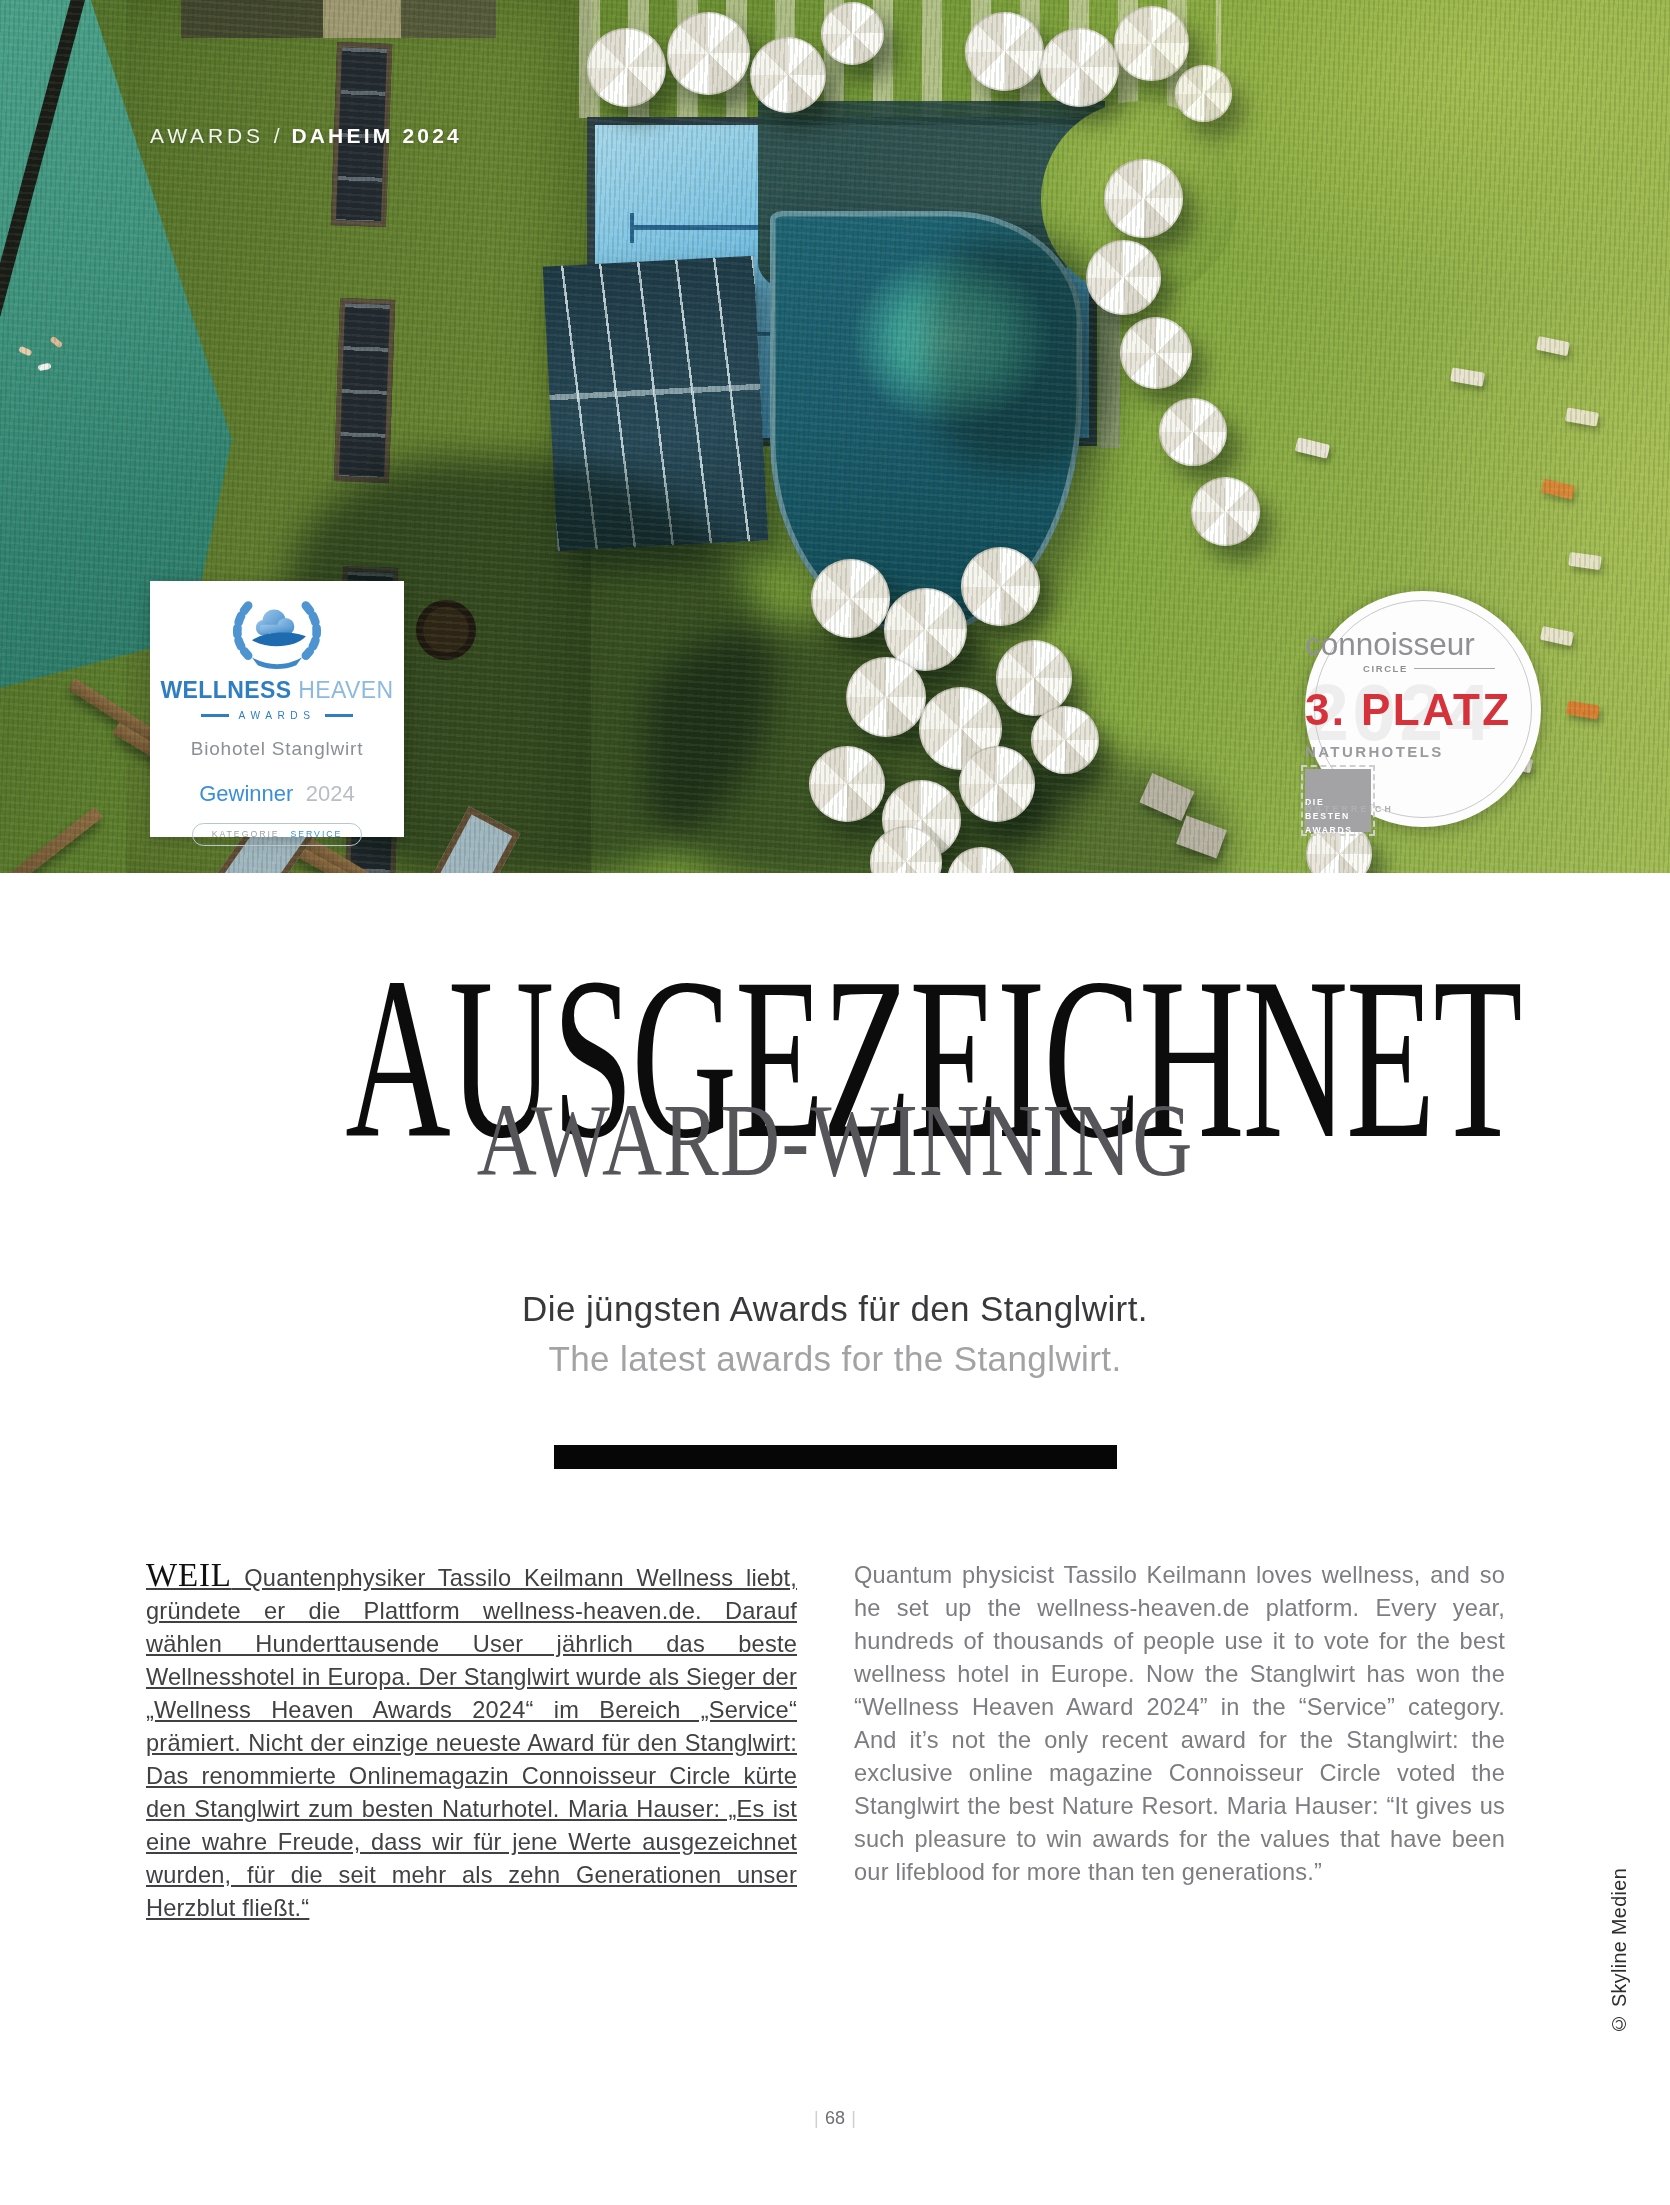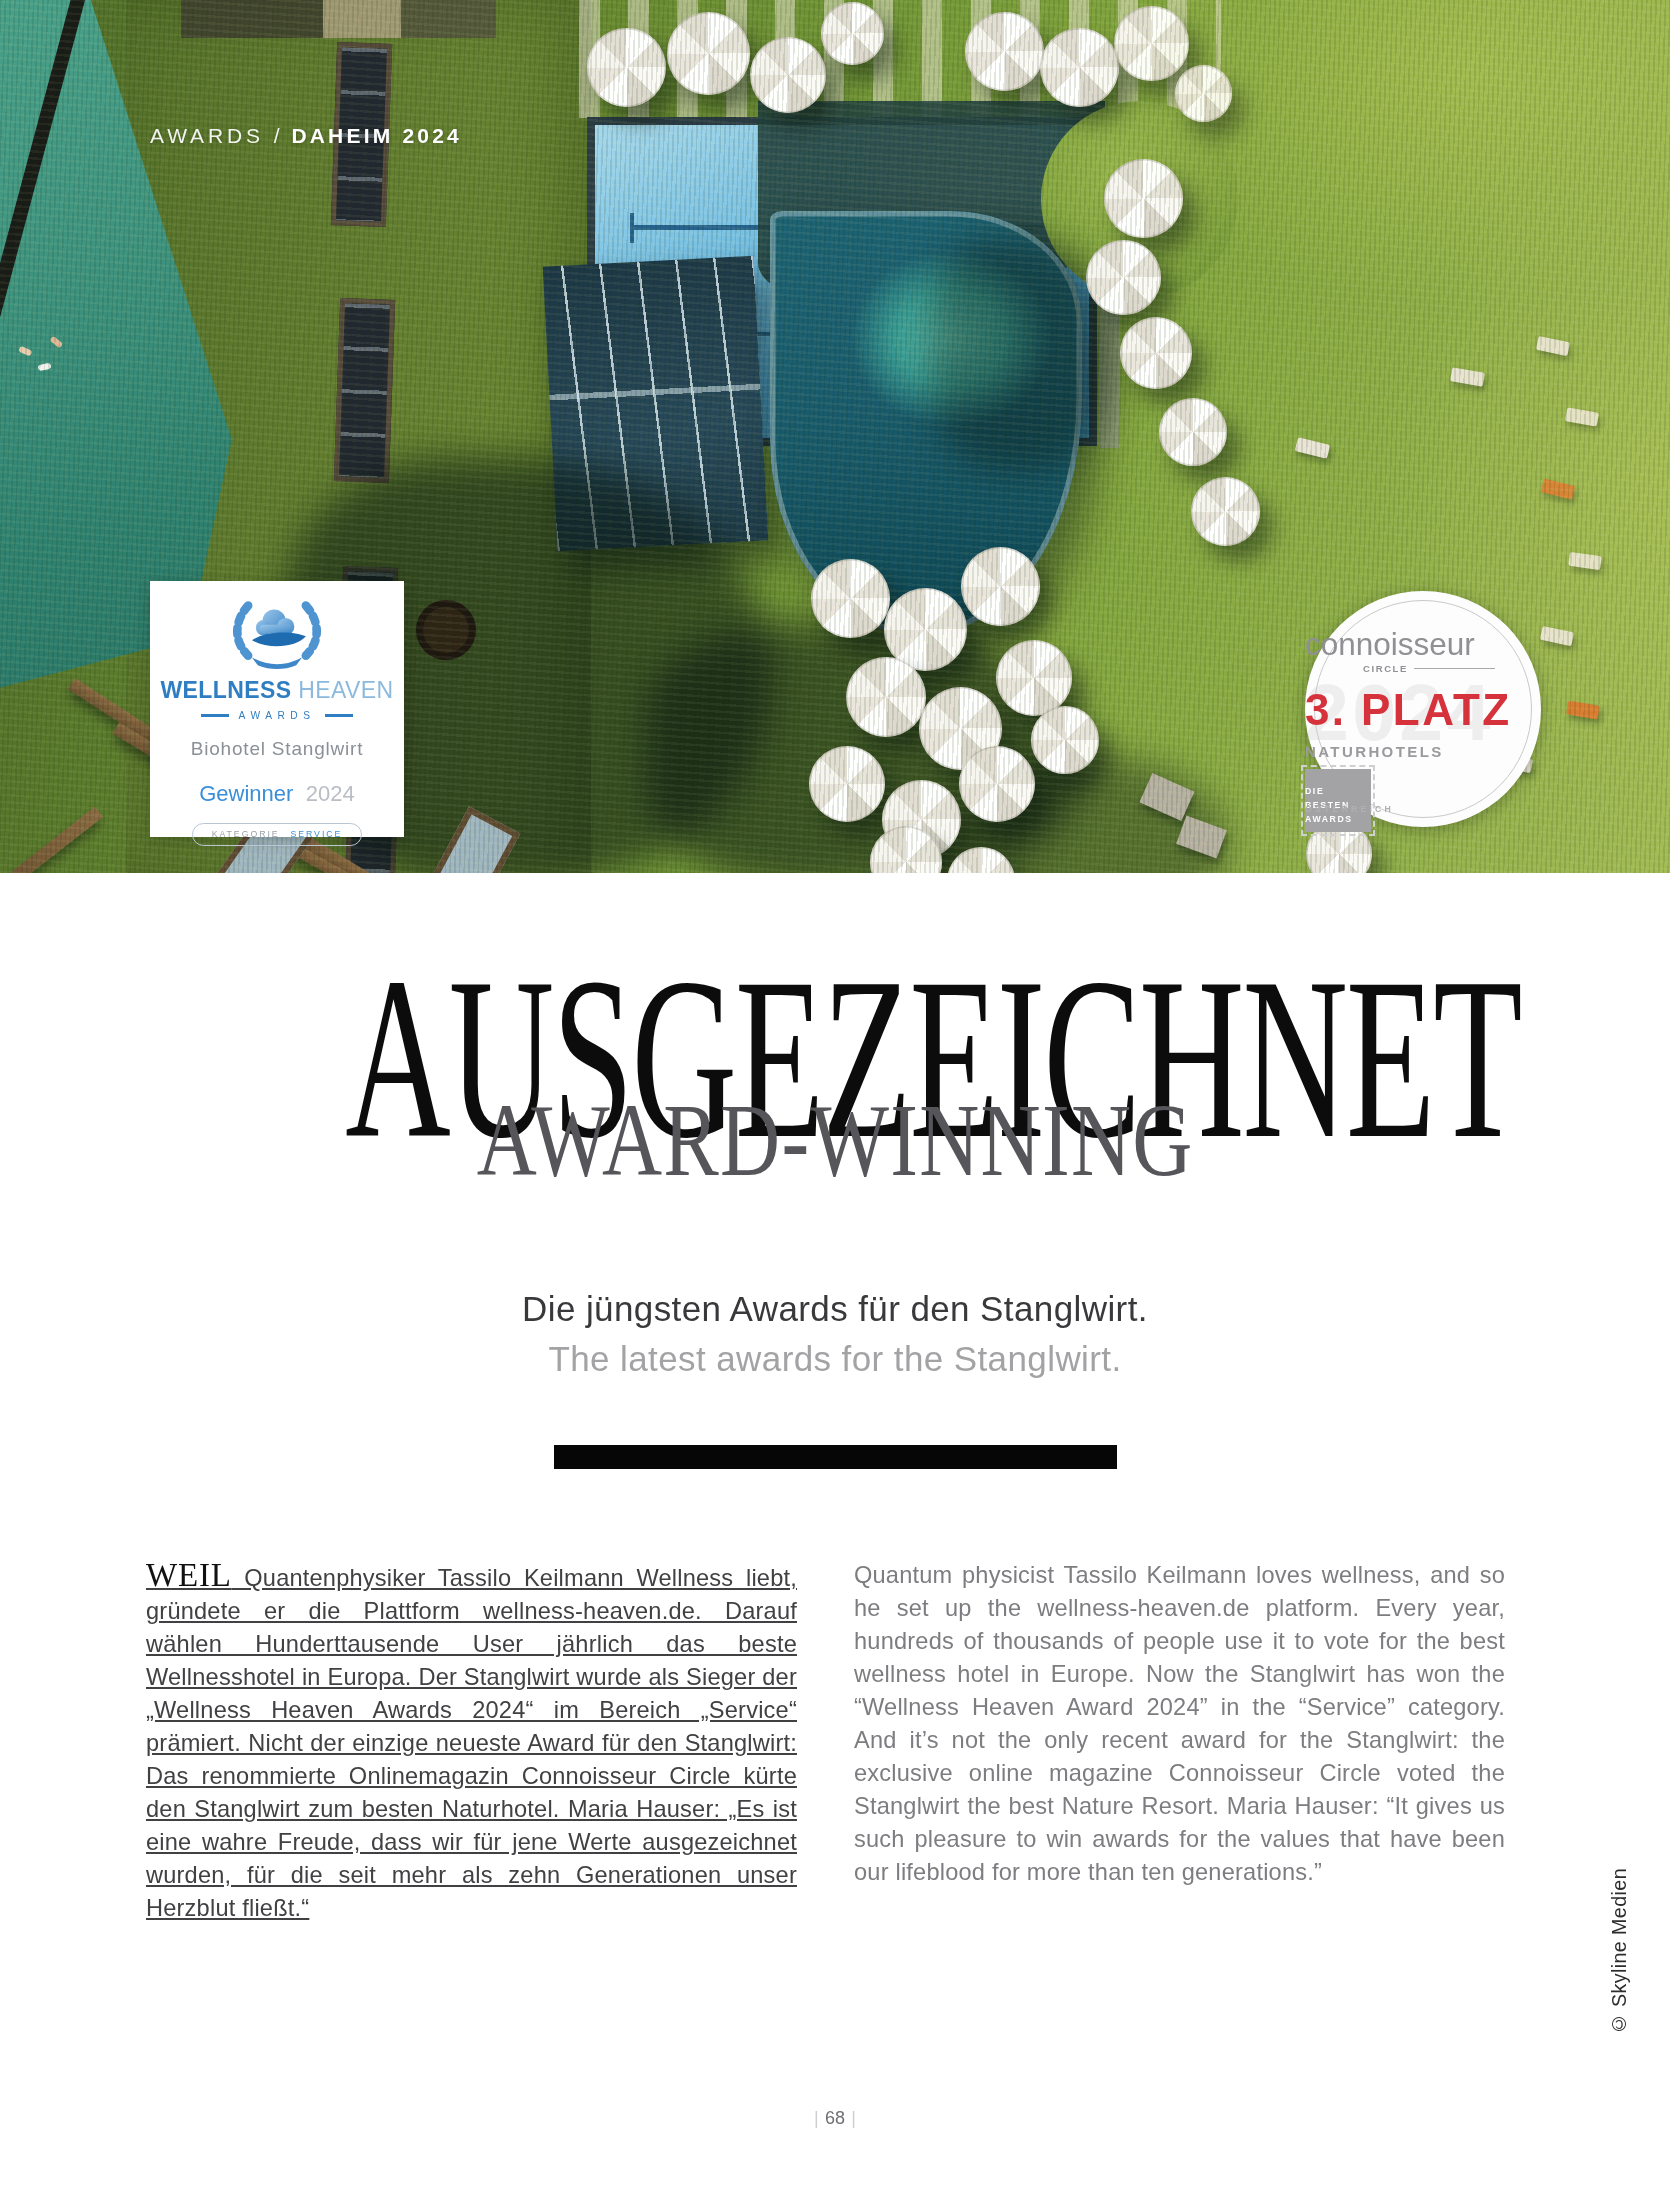--- a/index.html
+++ b/index.html
@@ -100,21 +100,21 @@
   .cc-brand{padding-top:35px;font-size:31.5px;color:#909094;font-weight:500;letter-spacing:0;}
   .cc-circle-row{display:flex;align-items:center;margin:0 46px 0 58px;}
   .cc-circle-row .c{font-size:9.5px;font-weight:700;letter-spacing:1.6px;color:#909094;}
   .cc-circle-row .ln{flex:1;border-top:1.6px solid #a9a9ab;margin-left:6.3px;}
   .cc-watermark{position:absolute;left:0;right:0;top:76px;font-size:79px;font-weight:700;
      color:rgba(200,200,200,.28);letter-spacing:3.2px;}
   .cc-rank{position:relative;margin-top:11px;font-size:44px;font-weight:800;color:#d6323c;letter-spacing:2.4px;}
   .cc-cat{position:relative;margin-top:7.9px;font-size:15px;font-weight:700;color:#9a9a9e;letter-spacing:2.4px;}
   .cc-stamp{position:relative;display:inline-block;margin-top:9.5px;width:66px;height:63px;background:#a3a3a5;
      outline:2.4px dashed #cfcfcf;outline-offset:2.4px;color:#ffffff;font-size:8.7px;font-weight:700;
-     letter-spacing:1.6px;line-height:1.6;padding-top:16px;box-sizing:border-box;}
+     letter-spacing:1.6px;line-height:1.6;padding-top:27px;box-sizing:border-box;}
   .cc-country{position:absolute;left:0;right:0;bottom:12.6px;font-size:8.7px;font-weight:700;
      letter-spacing:3.2px;color:#b0b0b2;}
 
   
   .headline{position:absolute;left:0;top:942px;width:1618px;text-align:center;white-space:nowrap;}
   .headline .t{display:inline-block;font-family:"Liberation Serif",serif;font-size:232px;line-height:1;
      color:#0c0c0d;transform:scaleX(.63);transform-origin:center;letter-spacing:-3.2px;}
   .subheadline{position:absolute;left:0;top:1088px;width:1670px;text-align:center;white-space:nowrap;}
   .subheadline .t{display:inline-block;font-family:"Liberation Serif",serif;font-size:104px;line-height:1;
      color:#55555a;transform:scaleX(.80);transform-origin:center;letter-spacing:1.6px;}

